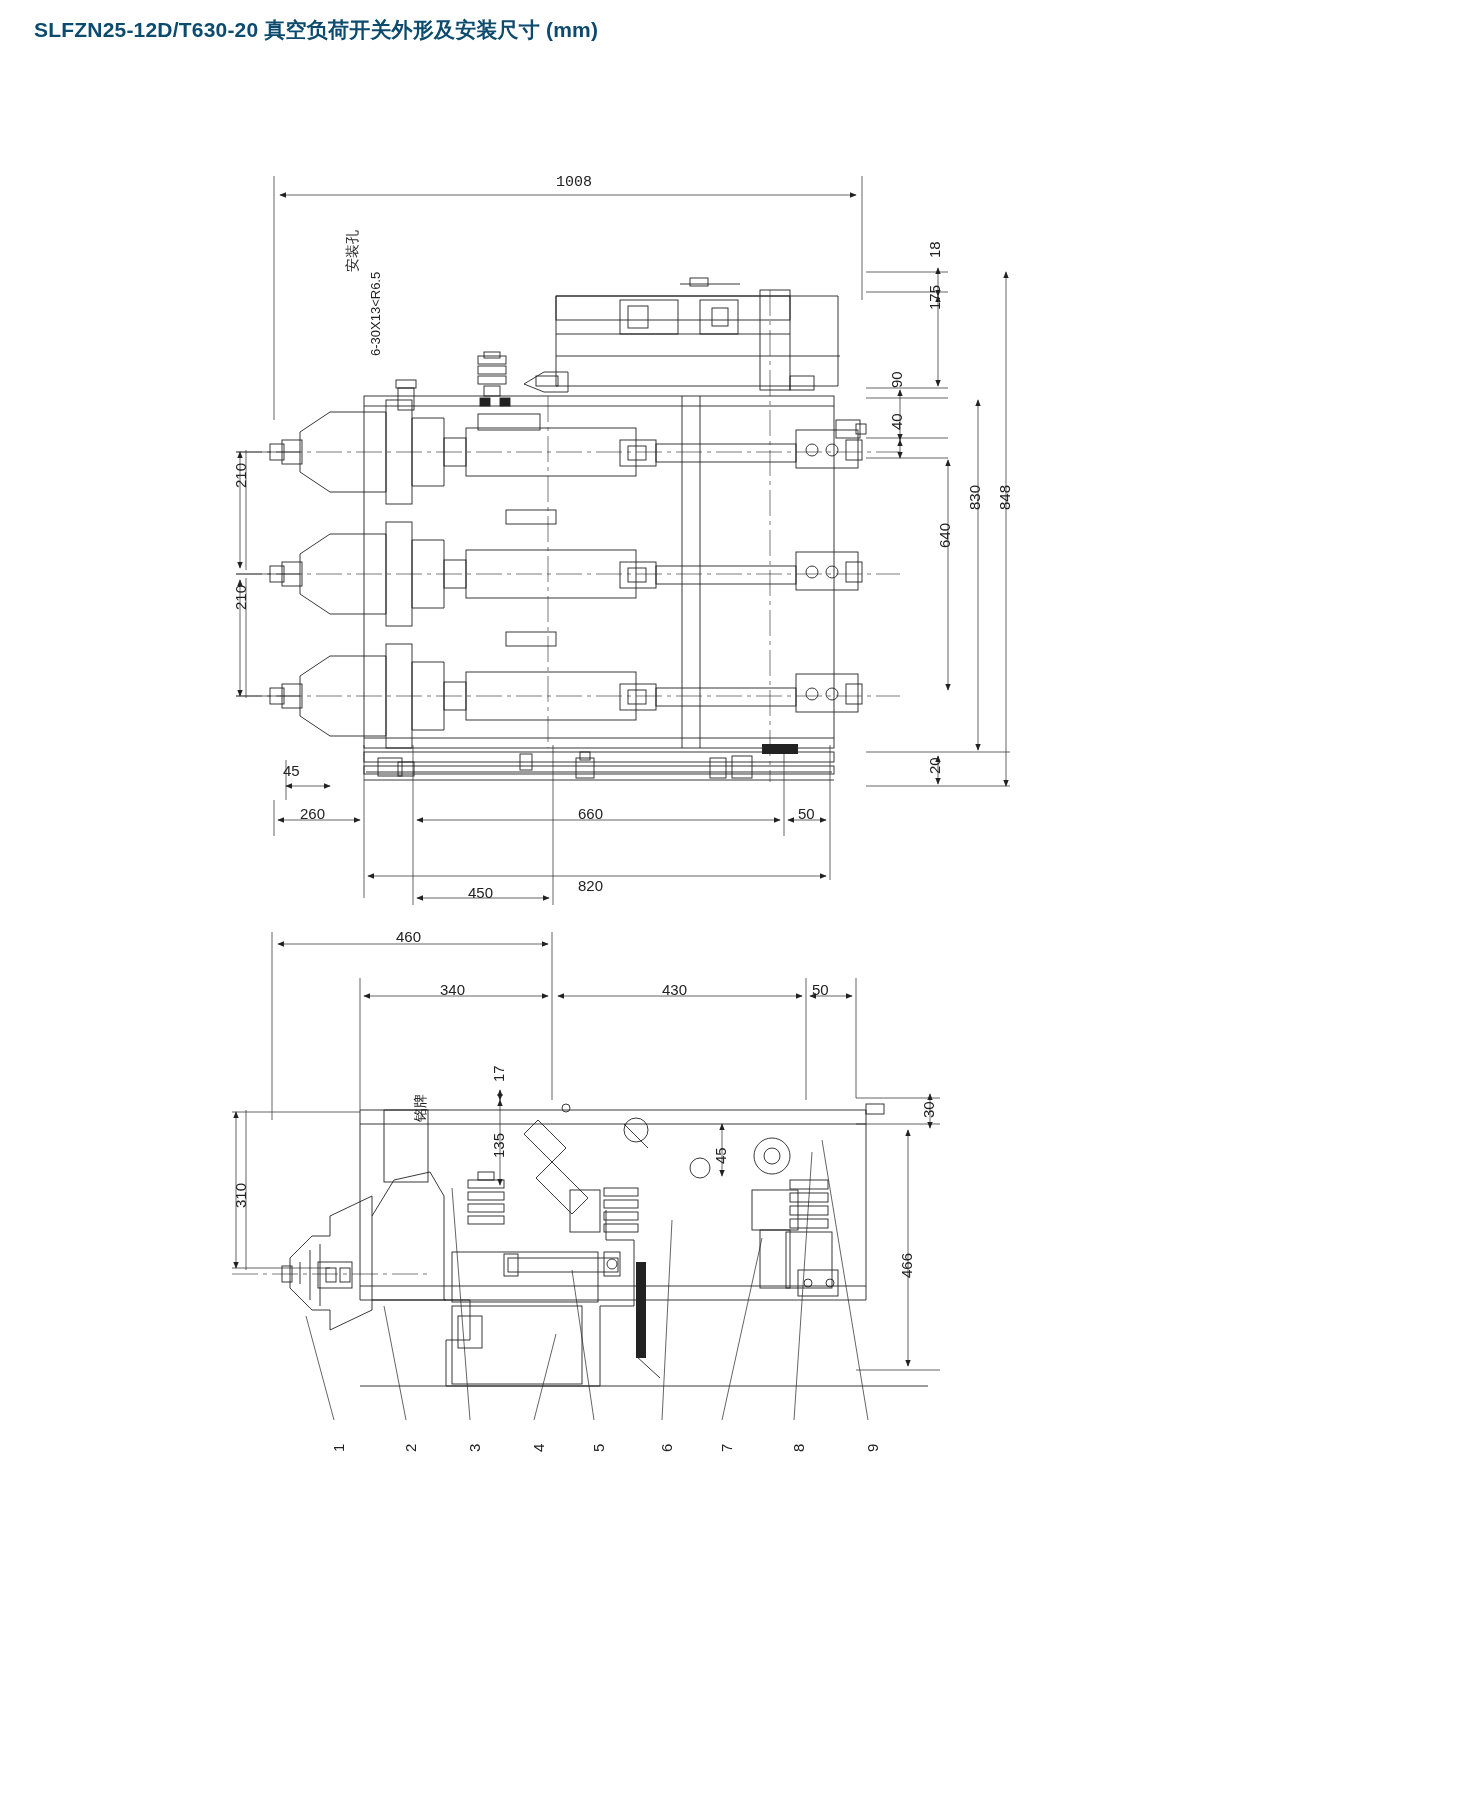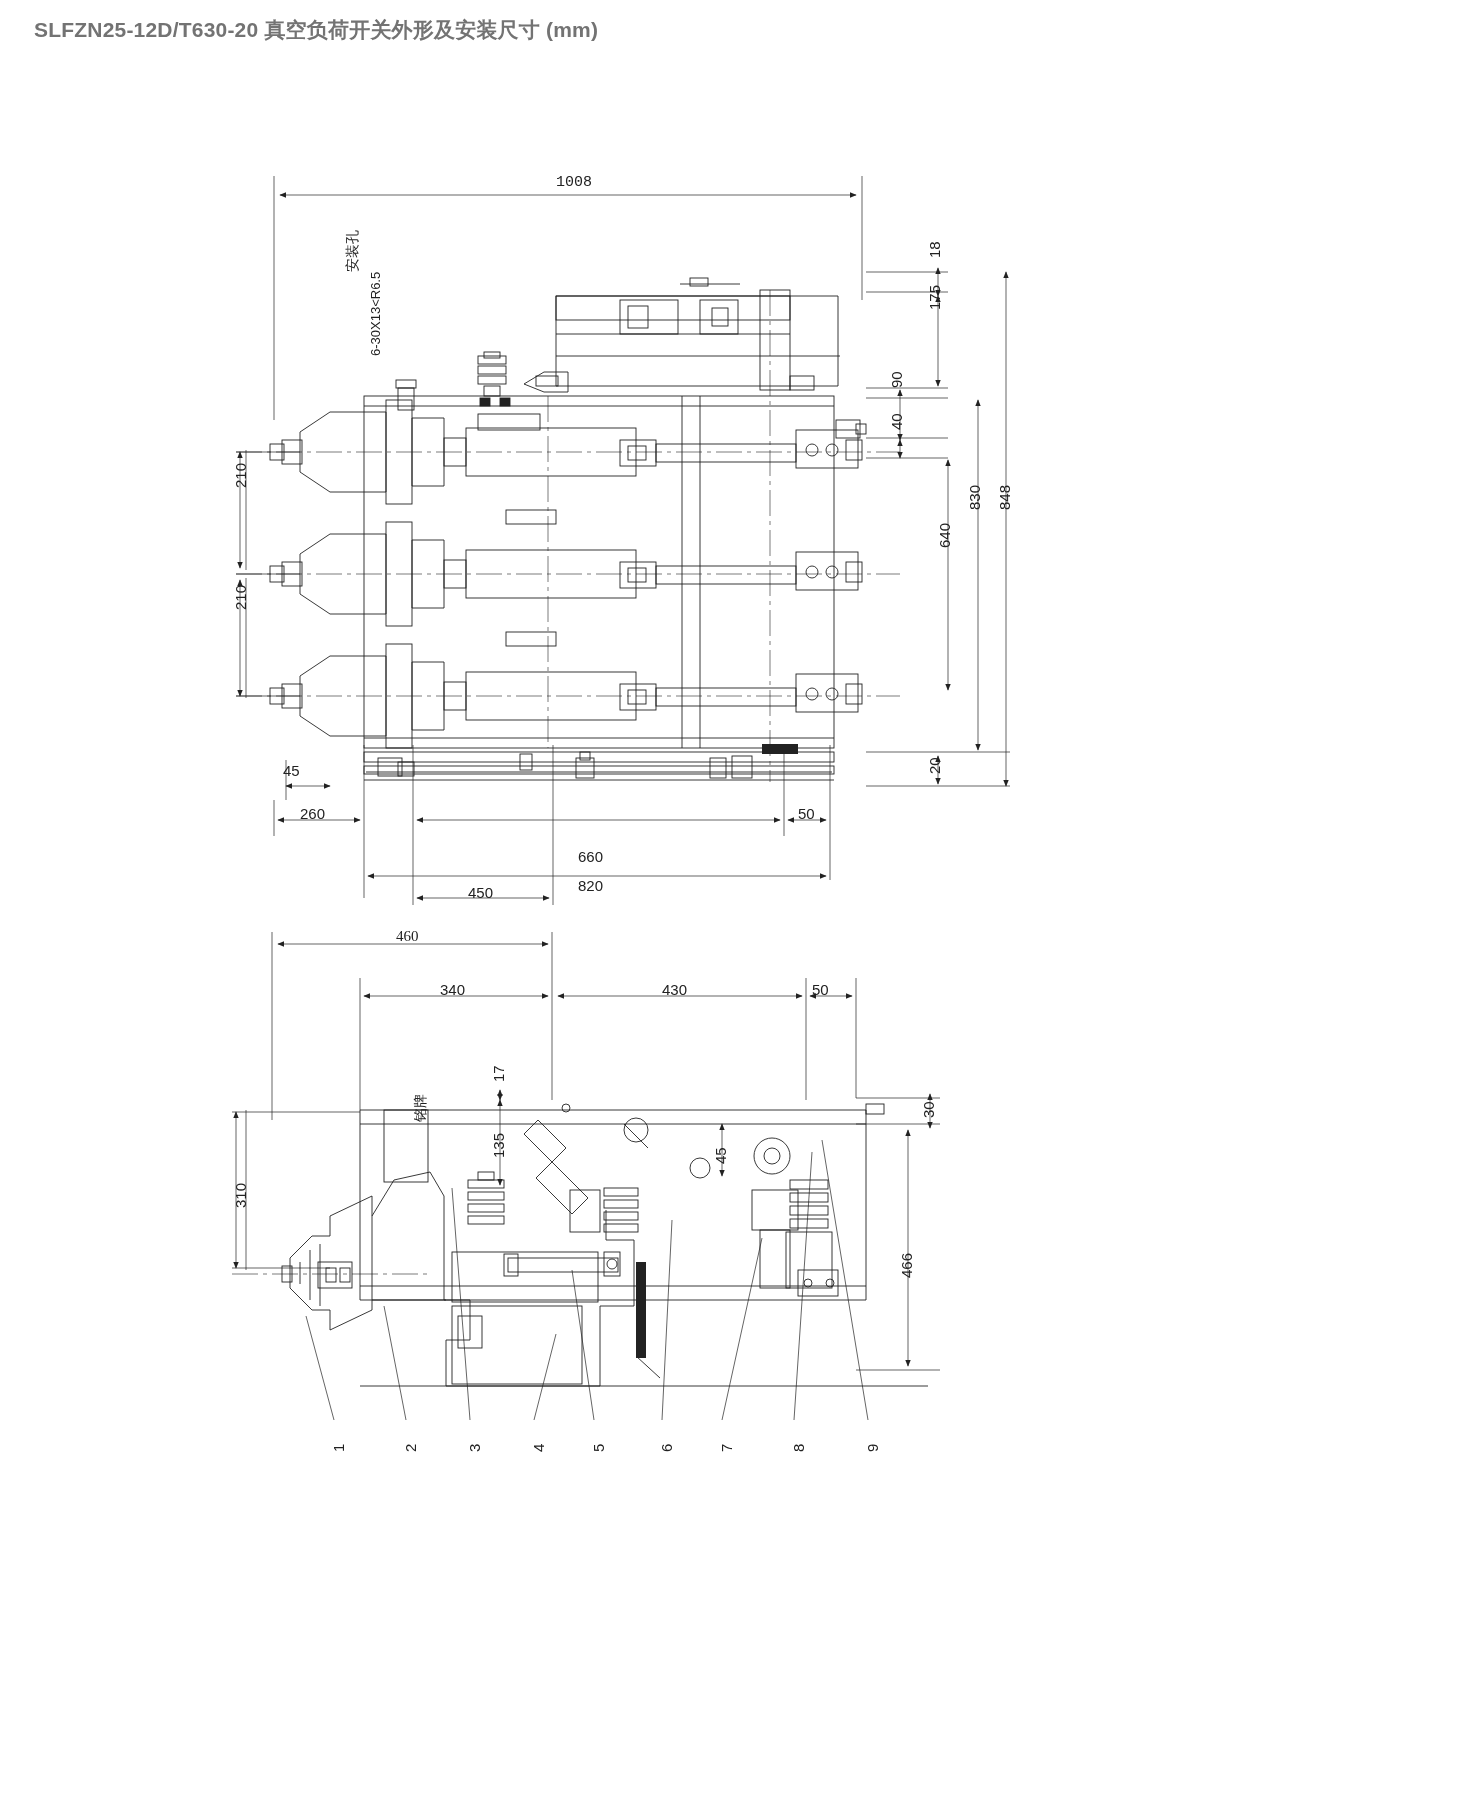--- a/index.html
+++ b/index.html
@@ -1,20 +1,20 @@
 <!DOCTYPE html>
 <html><head>
 <meta charset="utf-8">
 <style>
   html,body{margin:0;padding:0;background:#ffffff;}
   body{width:1478px;height:1800px;position:relative;font-family:"Liberation Sans",sans-serif;overflow:hidden;}
 
   .title{
     position:absolute; left:34px; top:16px;
-    font-size:21px; color:#737373; font-weight:600; letter-spacing:.2px;
+    font-size:21px; color:#0c4a6e; font-weight:600; letter-spacing:.2px;
     white-space:nowrap;
   }
 
   #canvas{position:absolute;left:0;top:0;width:1478px;height:1800px;}
 
   .lbl{
     position:absolute;
     font-size:15px;
     color:#222;
     font-family:"Liberation Sans",sans-serif;
@@ -337,26 +337,26 @@
 <div class="lbl v" style="left:966px;top:510px;transform:rotate(-90deg);transform-origin:left top;">830</div>
 <div class="lbl v" style="left:996px;top:510px;transform:rotate(-90deg);transform-origin:left top;">848</div>
 <div class="lbl v" style="left:936px;top:548px;transform:rotate(-90deg);transform-origin:left top;">640</div>
 <div class="lbl v" style="left:926px;top:774px;transform:rotate(-90deg);transform-origin:left top;">20</div>
 
 <div class="lbl v" style="left:232px;top:488px;transform:rotate(-90deg);transform-origin:left top;">210</div>
 <div class="lbl v" style="left:232px;top:610px;transform:rotate(-90deg);transform-origin:left top;">210</div>
 
 <div class="lbl" style="left:283px;top:762px;">45</div>
 <div class="lbl" style="left:300px;top:805px;">260</div>
-<div class="lbl" style="left:578px;top:805px;margin-top:43px;">660</div>
+<div class="lbl" style="left:578px;top:805px;">660</div>
 <div class="lbl" style="left:798px;top:805px;">50</div>
 <div class="lbl" style="left:578px;top:861px;margin-top:16px;">820</div>
 <div class="lbl" style="left:468px;top:884px;">450</div>
 
-<div class="lbl" style="left:396px;top:928px;font-family:Liberation Serif, serif;">460</div>
+<div class="lbl" style="left:396px;top:928px;">460</div>
 <div class="lbl" style="left:440px;top:981px;">340</div>
 <div class="lbl" style="left:662px;top:981px;text-align:center;">430</div>
 <div class="lbl" style="left:812px;top:981px;">50</div>
 
 <div class="lbl v" style="left:490px;top:1082px;transform:rotate(-90deg);transform-origin:left top;">17</div>
 <div class="lbl v" style="left:490px;top:1158px;transform:rotate(-90deg);transform-origin:left top;">135</div>
 <div class="lbl v" style="left:712px;top:1164px;transform:rotate(-90deg);transform-origin:left top;">45</div>
 <div class="lbl v" style="left:920px;top:1118px;transform:rotate(-90deg);transform-origin:left top;">30</div>
 <div class="lbl v" style="left:232px;top:1208px;transform:rotate(-90deg);transform-origin:left top;">310</div>
 <div class="lbl v" style="left:898px;top:1278px;transform:rotate(-90deg);transform-origin:left top;">466</div>

